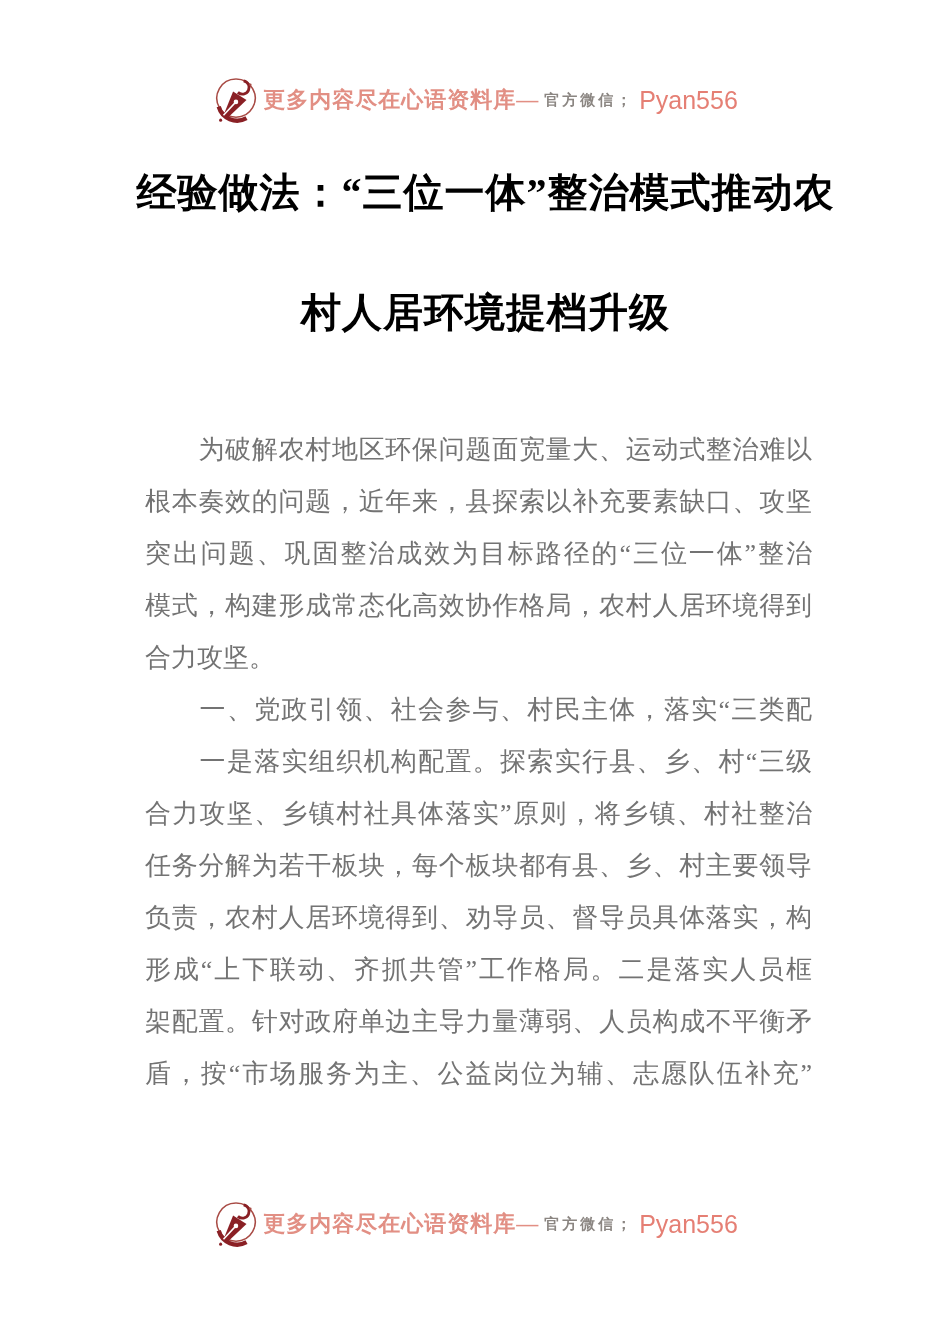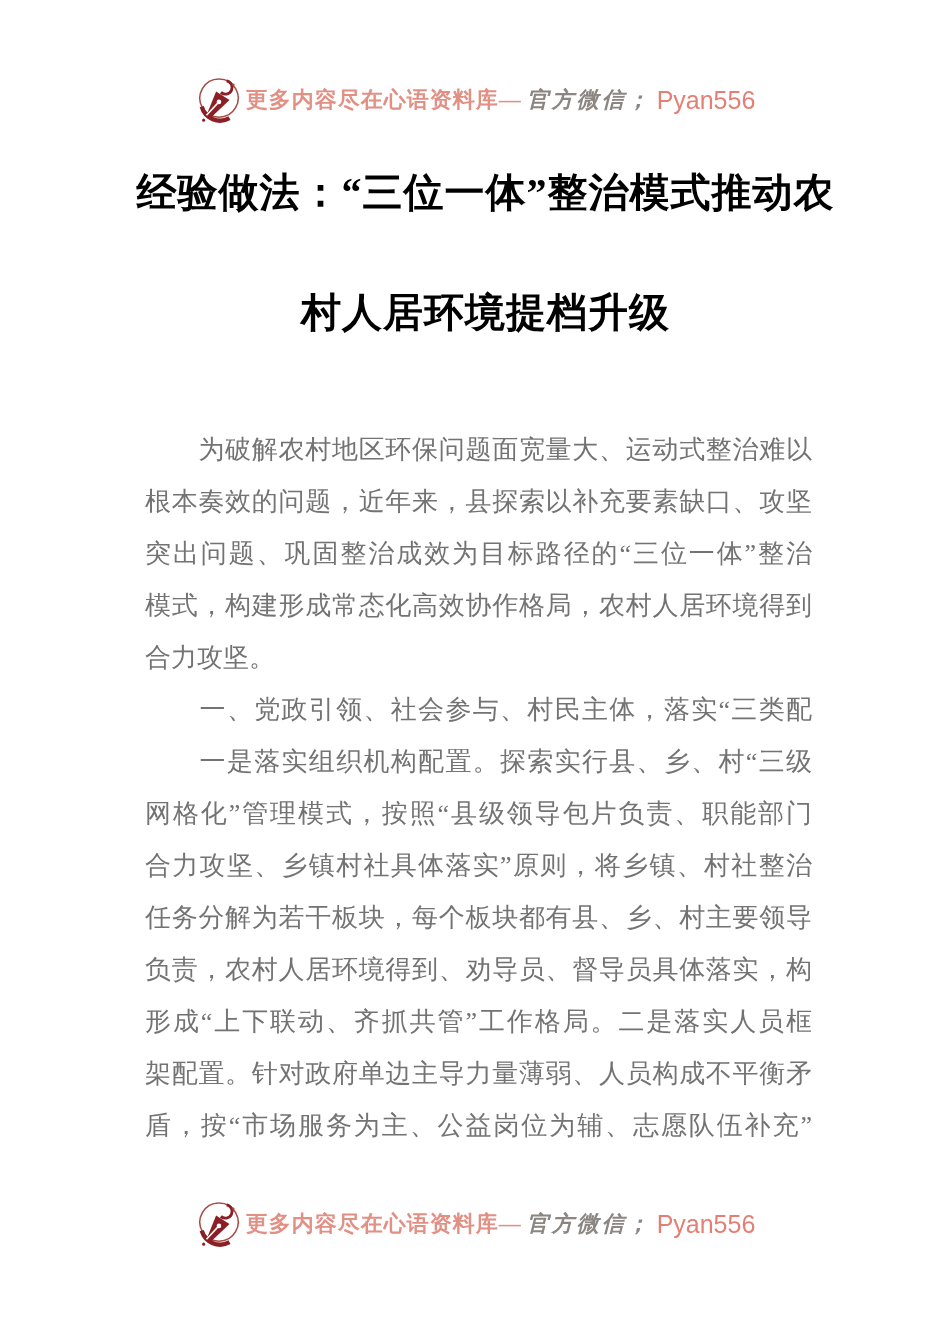--- a/index.html
+++ b/index.html
@@ -20,21 +20,21 @@
   }
   .wm-header { top: 74px; }
   .wm-footer { top: 1198px; }
   .logo { width: 46px; height: 52px; flex: 0 0 auto; }
   .wm-brand {
     font-size: 22px; font-weight: bold;
     color: var(--brand-color, #e28f84);
     letter-spacing: 1px;
   }
   .wm-wechat {
-    font-size: 22px; font-weight: bold; font-style: italic;
+    font-size: 15px; font-weight: bold; 
     color: var(--wechat-label-color, #8b8682);
     letter-spacing: 3px;
   }
   .wm-id {
     font-size: 25px;
     font-family: "Liberation Sans", sans-serif;
     color: var(--wechat-id-color, #e57f74);
   }
 
   
@@ -89,21 +89,20 @@
   </div>
 
   <div class="doc-body">
       <div class="line">　　为破解农村地区环保问题面宽量大、运动式整治难以</div>
       <div class="line">根本奏效的问题，近年来，县探索以补充要素缺口、攻坚</div>
       <div class="line">突出问题、巩固整治成效为目标路径的“三位一体”整治</div>
       <div class="line">模式，构建形成常态化高效协作格局，农村人居环境得到</div>
       <div class="line end">合力攻坚。</div>
       <div class="line">　　一、党政引领、社会参与、村民主体，落实“三类配</div>
       <div class="line">　　一是落实组织机构配置。探索实行县、乡、村“三级</div>
-      <div class="line">网格化”管理模式，按照“县级领导包片负责、职能部门</div>
       <div class="line">合力攻坚、乡镇村社具体落实”原则，将乡镇、村社整治</div>
       <div class="line">任务分解为若干板块，每个板块都有县、乡、村主要领导</div>
       <div class="line">负责，农村人居环境得到、劝导员、督导员具体落实，构建</div>
       <div class="line">形成“上下联动、齐抓共管”工作格局。二是落实人员框</div>
       <div class="line">架配置。针对政府单边主导力量薄弱、人员构成不平衡矛</div>
       <div class="line">盾，按“市场服务为主、公益岗位为辅、志愿队伍补充”</div>
     </div>
 
   <div class="watermark wm-footer">
     <svg class="logo" viewBox="0 0 48 52">

